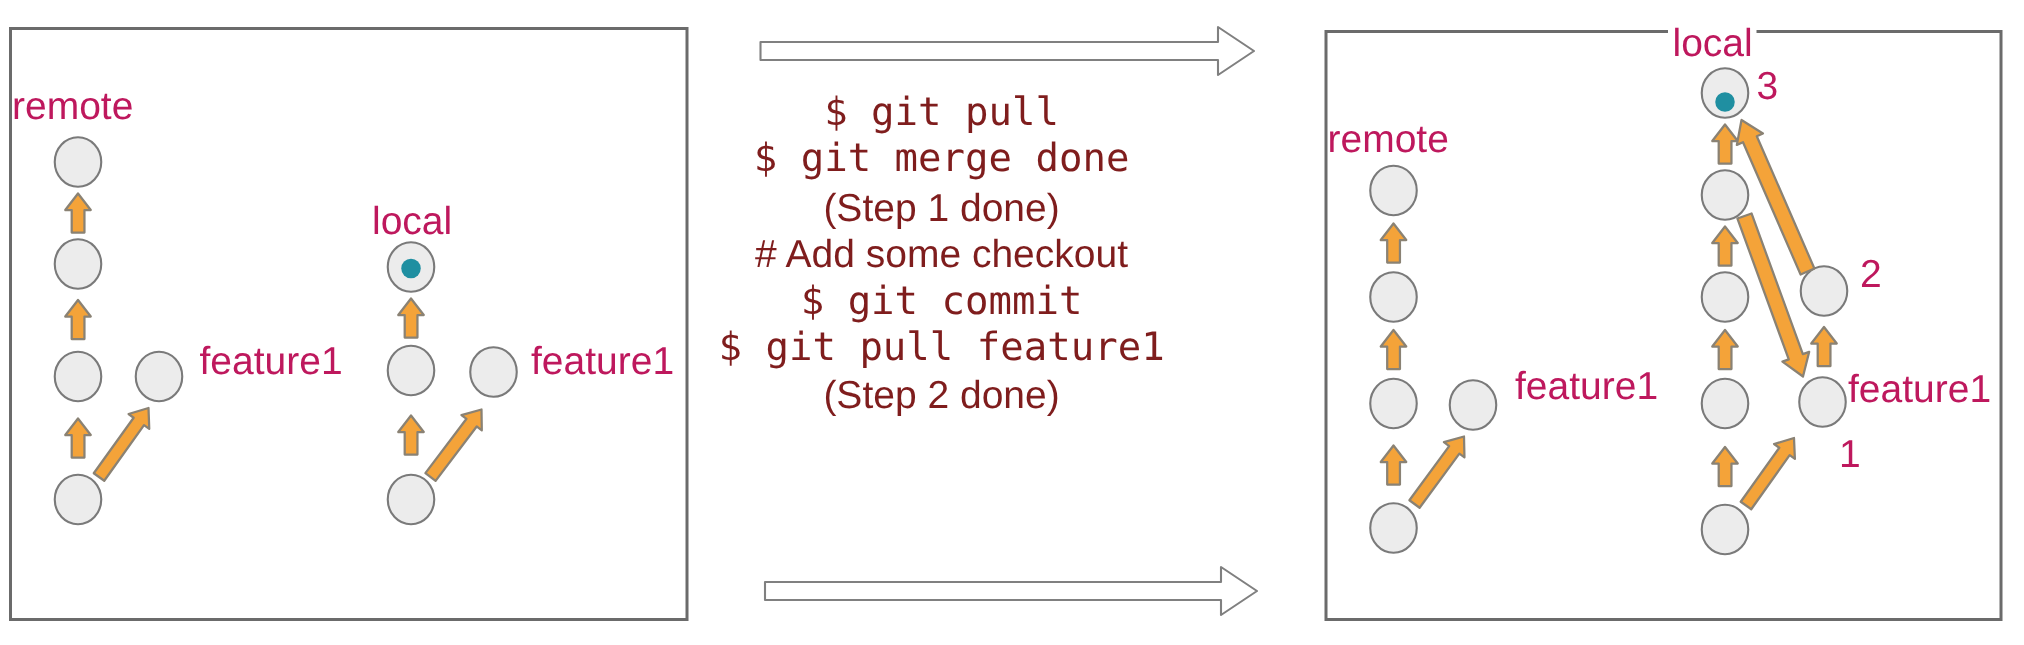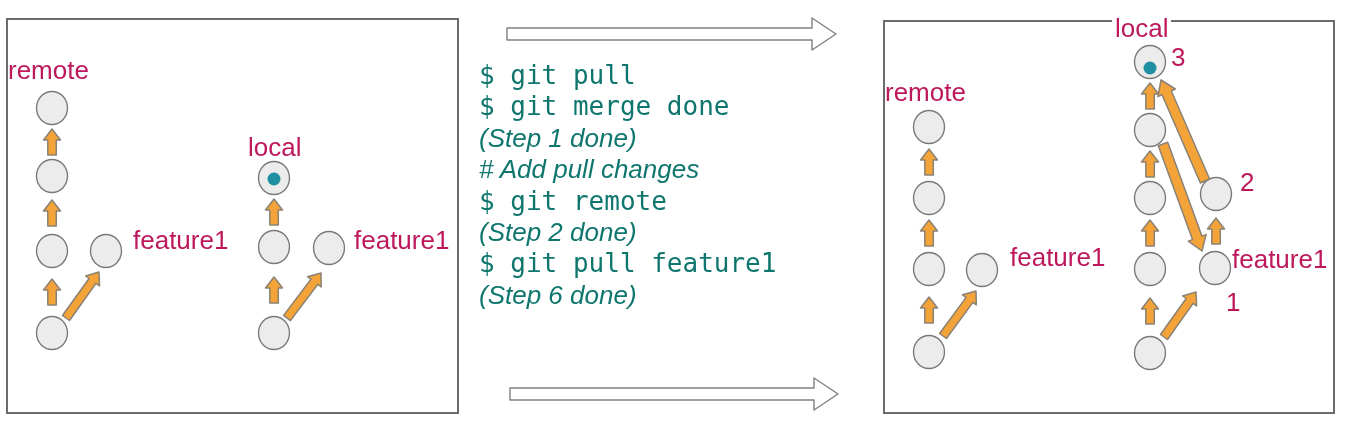--- a/index.html
+++ b/index.html
@@ -6,23 +6,23 @@
   #app{position:relative;width:1349px;height:430px;background:#ffffff;overflow:hidden;
        font-family:"Liberation Sans",sans-serif;}
   .panel{position:absolute;border:2px solid #6b6b6b;background:transparent;box-sizing:border-box;}
   #panel-left{left:6px;top:18px;width:453px;height:396px;}
   #panel-right{left:883px;top:20px;width:452px;height:394px;}
   #diagram-svg{position:absolute;left:0;top:0;width:1349px;height:430px;}
   .lbl{position:absolute;font-size:26px;line-height:26px;color:#be185d;white-space:nowrap;
        font-family:"Liberation Sans",sans-serif;}
   .lbl-bg{background:#ffffff;padding:0 3px;}
   .cmd-block{position:absolute;left:479px;top:60px;}
-  .cmd-line{height:31.4px;line-height:31.4px;font-size:26px;color:#0f766e;white-space:pre;}
+  .cmd-line{height:31.4px;line-height:31.4px;font-size:26px;color:#7f1d1d;white-space:pre;text-align:center;}
   .mono{font-family:"DejaVu Sans Mono",monospace;}
-  .sans{font-family:"Liberation Sans",sans-serif;font-style:italic;}
+  .sans{font-family:"Liberation Sans",sans-serif;}
 </style>
 </head>
 <body>
 
 <div id="app">
 
   <div id="panel-left" class="panel"></div>
   <div id="panel-right" class="panel"></div>
 
   <svg id="diagram-svg" viewBox="0 0 1349 430" xmlns="http://www.w3.org/2000/svg">
@@ -82,20 +82,19 @@
   <div class="lbl" style="left:1010px;top:244px;">feature1</div>
   <div class="lbl" style="left:1232px;top:246px;">feature1</div>
   <div class="lbl" style="left:1226px;top:289px;">1</div>
   <div class="lbl" style="left:1240px;top:169px;">2</div>
   <div class="lbl" style="left:1171px;top:44px;">3</div>
 
   <div class="cmd-block">
     <div class="cmd-line mono">$ git pull</div>
     <div class="cmd-line mono">$ git merge done</div>
     <div class="cmd-line sans">(Step 1 done)</div>
-    <div class="cmd-line sans"># Add pull changes</div>
-    <div class="cmd-line mono">$ git remote</div>
+    <div class="cmd-line sans"># Add some checkout</div>
+    <div class="cmd-line mono">$ git commit</div>
+    <div class="cmd-line mono">$ git pull feature1</div>
     <div class="cmd-line sans">(Step 2 done)</div>
-    <div class="cmd-line mono">$ git pull feature1</div>
-    <div class="cmd-line sans">(Step 6 done)</div>
   </div>
 
 </div>
 
 </body></html>

